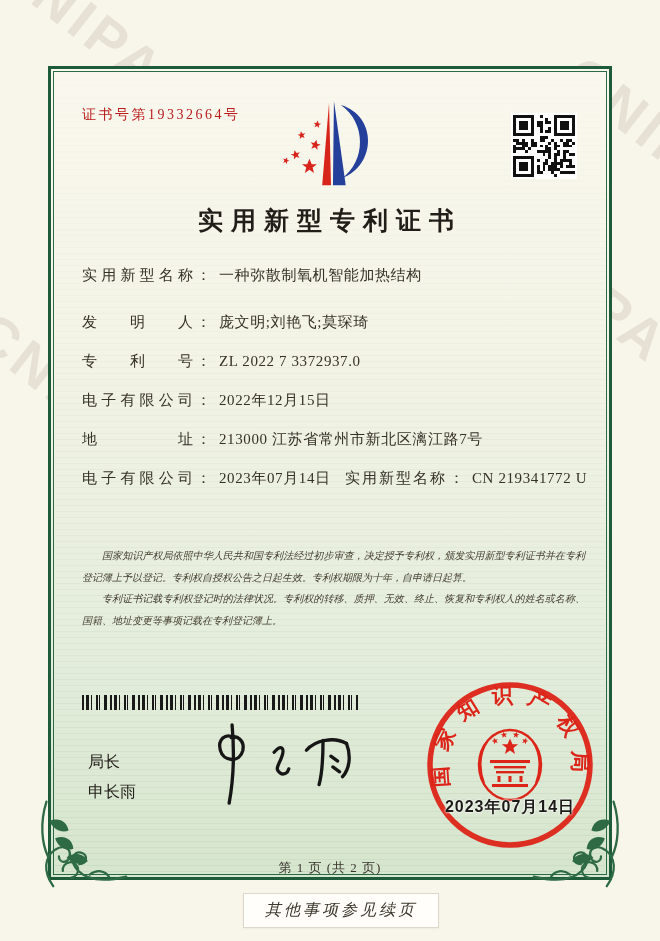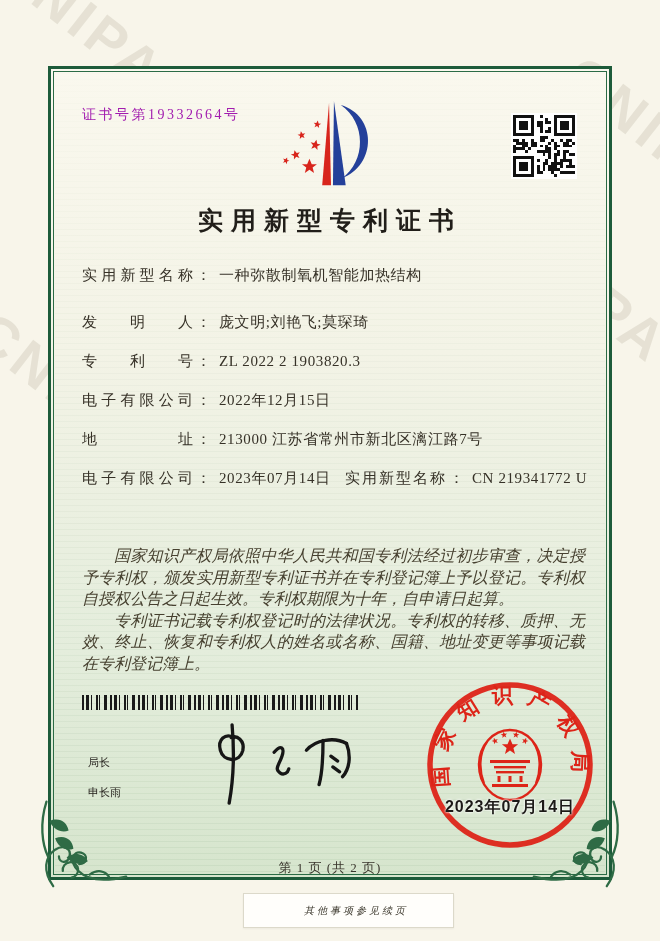--- a/index.html
+++ b/index.html
@@ -50,21 +50,21 @@
     mask-image:linear-gradient(180deg, rgba(0,0,0,0.15) 0%, rgba(0,0,0,0.55) 55%, rgba(0,0,0,0.95) 100%);
     -webkit-mask-image:linear-gradient(180deg, rgba(0,0,0,0.15) 0%, rgba(0,0,0,0.55) 55%, rgba(0,0,0,0.95) 100%);
     pointer-events:none;
   }
   .flourish{position:absolute;width:96px;height:96px;z-index:4;}
   .flourish.bl{left:34px;top:794px;}
   .flourish.br{left:530px;top:794px;transform:scaleX(-1);}
   
   .cert-no{
     position:absolute;left:82px;top:106px;
-    font-size:14px;letter-spacing:2.5px;color:#a21caf;z-index:3;
+    font-size:14px;letter-spacing:2.5px;color:#b91c1c;z-index:3;
   }
   .logo{position:absolute;left:272px;top:99px;width:118px;height:98px;z-index:3;}
   .qr{position:absolute;left:511px;top:113px;width:62px;height:62px;background:#fff;padding:2px;z-index:3;}
   .qr svg{width:100%;height:100%;display:block;shape-rendering:crispEdges;}
   .title{
     position:absolute;left:0;top:204px;width:100%;
     text-align:center;
     font-size:25px;font-weight:bold;letter-spacing:8px;
     color:#211e19;z-index:3;
   }
@@ -77,40 +77,40 @@
     text-align:justify;text-align-last:justify;
     vertical-align:top;letter-spacing:1px;
   }
   .fcolon{margin:0 8px 0 2px;}
   .fvalue{letter-spacing:0.6px;}
   .pair2{position:absolute;left:263px;top:0;white-space:nowrap;}
   .pair2 .flabel{width:auto;letter-spacing:2px;text-align-last:auto;}
   
   .body-text{
     position:absolute;left:82px;top:545px;width:503px;
-    font-size:16px;line-height:21.5px;
+    font-size:10px;line-height:21.5px;
     font-style:italic;color:#46402f;z-index:3;
     text-align:justify;
   }
   .body-text p{margin:0;text-indent:2em;}
   
   .barcode{
     position:absolute;left:82px;top:695px;width:276px;height:15px;z-index:3;
     background:repeating-linear-gradient(90deg,
       #191919 0 2px, rgba(0,0,0,0) 2px 4px,
       #191919 4px 7px, rgba(0,0,0,0) 7px 9px,
       #191919 9px 10px, rgba(0,0,0,0) 10px 14px,
       #191919 14px 16px, rgba(0,0,0,0) 16px 17px,
       #191919 17px 18px, rgba(0,0,0,0) 18px 22px,
       #191919 22px 25px, rgba(0,0,0,0) 25px 28px);
   }
   .signer{
     position:absolute;left:88px;top:747px;z-index:3;
     font-family:"Liberation Sans","DejaVu Sans",sans-serif;
-    font-size:11px;line-height:30px;color:#24211c;
+    font-size:16px;line-height:30px;color:#24211c;
   }
   .signature{position:absolute;left:196px;top:720px;width:168px;height:88px;z-index:3;}
   
   .seal{position:absolute;left:424px;top:679px;width:172px;height:172px;z-index:5;}
   .seal svg{width:100%;height:100%;display:block;}
   .seal-date{
     position:absolute;left:424px;top:797px;width:172px;z-index:6;
     text-align:center;
     font-family:"Liberation Sans","DejaVu Sans",sans-serif;
     font-weight:bold;font-size:16px;letter-spacing:1px;color:#1c1a17;
@@ -119,23 +119,22 @@
   
   .page-info{
     position:absolute;left:48px;top:859px;width:564px;
     text-align:center;font-size:13px;color:#3a362d;z-index:3;letter-spacing:1px;
   }
   .cont-note{
     position:absolute;left:243px;top:893px;width:194px;height:33px;
     background:#fffefb;border:1px solid #dcd9ca;
     box-shadow:0 1px 2px rgba(0,0,0,0.05);
     display:flex;align-items:center;justify-content:center;
-    font-size:10px;font-style:italic;letter-spacing:3px;color:#3c382d;
+    font-size:16px;font-style:italic;letter-spacing:3px;color:#3c382d;
     z-index:3;
-    padding-left:15px;
   }
 </style>
 </head>
 <body>
 
 <div class="page">
 
   <span class="wm" style="left:-16px;top:-14px;">CNIPA</span>
   <span class="wm" style="left:-38px;top:352px;">CNIPA</span>
   <span class="wm" style="left:552px;top:96px;">CNIPA</span>
@@ -327,21 +326,21 @@
   <div class="title">实用新型专利证书</div>
 
   <div class="fields">
     <div class="frow first">
       <span class="flabel">实用新型名称</span><span class="fcolon">：</span><span class="fvalue">一种弥散制氧机智能加热结构</span>
     </div>
     <div class="frow">
       <span class="flabel">发明人</span><span class="fcolon">：</span><span class="fvalue">庞文明;刘艳飞;莫琛琦</span>
     </div>
     <div class="frow">
-      <span class="flabel">专利号</span><span class="fcolon">：</span><span class="fvalue">ZL 2022 2 1903820.3</span>
+      <span class="flabel">专利号</span><span class="fcolon">：</span><span class="fvalue">ZL 2022 7 3372937.0</span>
     </div>
     <div class="frow">
       <span class="flabel">电子有限公司</span><span class="fcolon">：</span><span class="fvalue">2022年12月15日</span>
     </div>
     <div class="frow">
       <span class="flabel">地址</span><span class="fcolon">：</span><span class="fvalue">213000 江苏省常州市新北区漓江路7号</span>
     </div>
     <div class="frow">
       <span class="flabel">电子有限公司</span><span class="fcolon">：</span><span class="fvalue">2023年07月14日</span>
       <span class="pair2">

